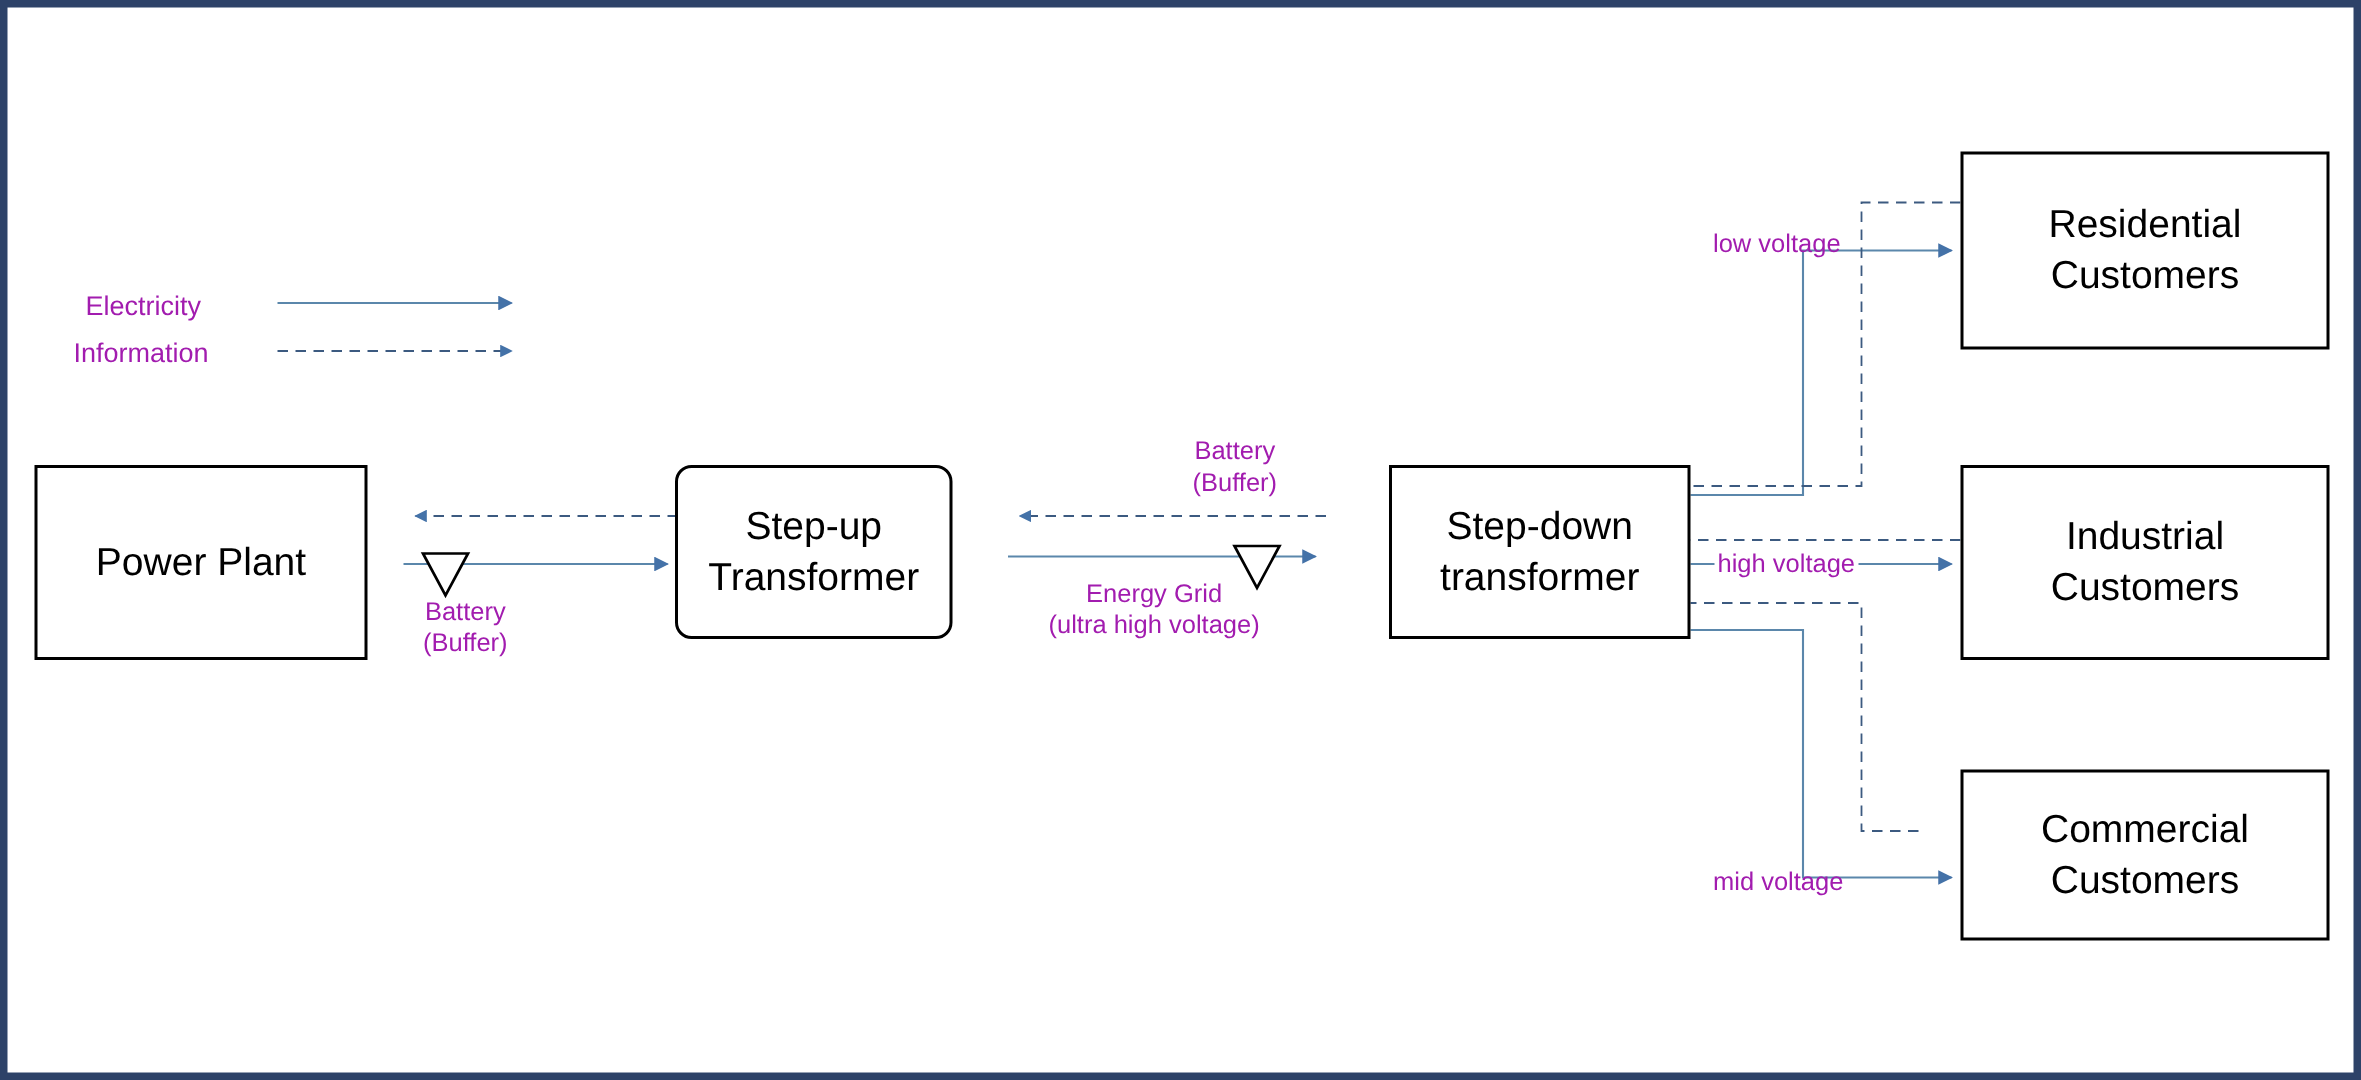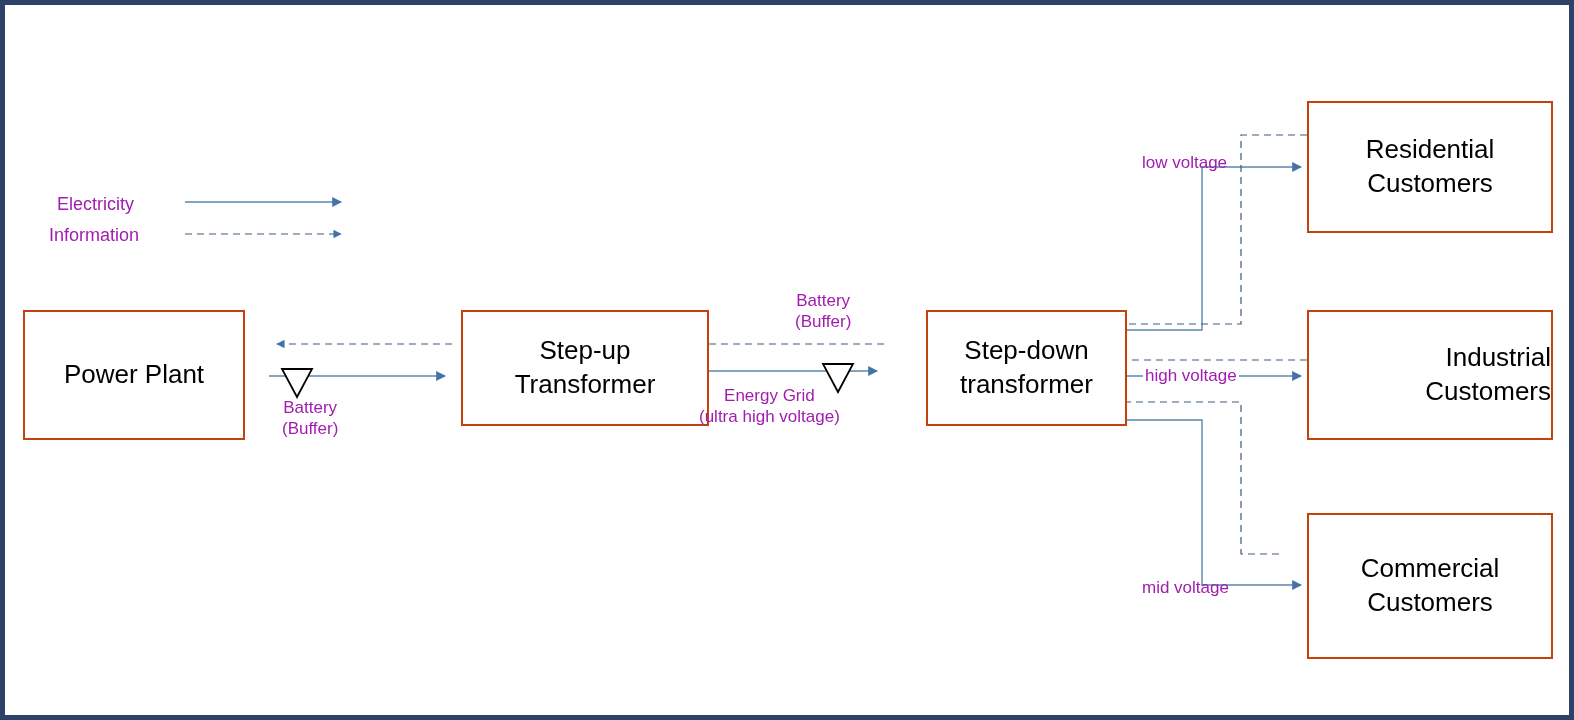--- a/index.html
+++ b/index.html
@@ -20,41 +20,41 @@
   #canvas {
     position: absolute;
     left: 0; top: 0;
     width: 1574px;
     height: 720px;
   }
   
   .node {
     position: absolute;
     box-sizing: border-box;
-    border: 2px solid #c2410c;
+    border: 2px solid #000000;
     background: #ffffff;
     display: flex;
     flex-direction: column;
     align-items: center;
     justify-content: center;
     text-align: center;
     color: #000000;
     font-family: "Liberation Sans", sans-serif;
     font-size: 26px;
     line-height: 1.3;
     z-index: 3;
   }
   .node .ln { display: block; white-space: nowrap; }
 
   #node-power-plant   { left: 18px;   top: 305px; width: 222px; height: 130px; }
-  #node-step-up       { left: 456px;  top: 305px; width: 248px; height: 116px; }
+  #node-step-up       { left: 445px;  top: 305px; width: 185px; height: 116px; border-radius: 11px; }
   #node-step-down     { left: 921px;  top: 305px; width: 201px; height: 116px; }
   #node-residential   { left: 1302px; top: 96px;  width: 246px; height: 132px; }
-  #node-industrial    { left: 1302px; top: 305px; width: 246px; height: 130px; align-items: flex-end; }
-  #node-commercial    { left: 1302px; top: 508px; width: 246px; height: 146px; }
+  #node-industrial    { left: 1302px; top: 305px; width: 246px; height: 130px; }
+  #node-commercial    { left: 1302px; top: 508px; width: 246px; height: 114px; }
 
   
   .lbl {
     position: absolute;
     color: #a21caf;
     font-family: "Liberation Sans", sans-serif;
     font-size: 17px;
     line-height: 1.25;
     white-space: nowrap;
     z-index: 4;

